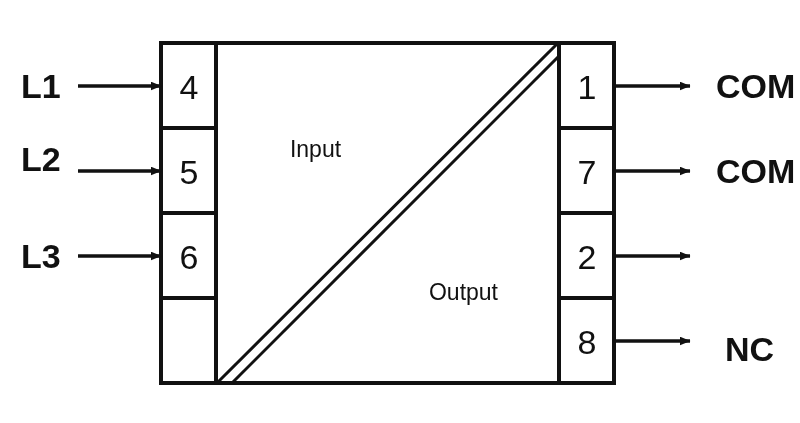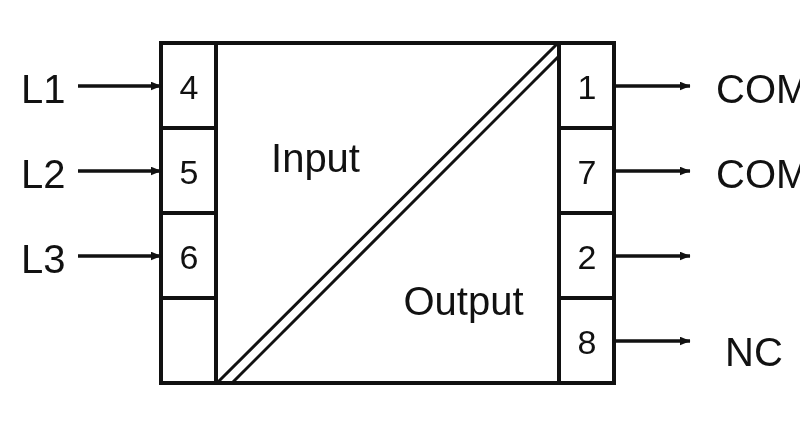--- a/index.html
+++ b/index.html
@@ -35,26 +35,27 @@
     line-height: 1;
   }
   
   .pin-num {
     font-size: 34px;
     text-align: center;
     width: 54px;
   }
   
   .region-cap {
-    font-size: 40px;
+    font-size: 23px;
     text-align: center;
   }
   
   .ext-lbl {
-    font-size: 40px;
+    font-size: 34px;
+    font-weight: bold;
   }
   .ext-left { text-align: left; }
   .ext-right { text-align: left; margin-left: 16px; }
 </style>
 </head>
 <body>
 
 <div id="stage">
 
   <svg viewBox="0 0 800 423" xmlns="http://www.w3.org/2000/svg">
@@ -99,20 +100,20 @@
   <div class="lbl pin-num" style="left:162px; top:155px;">5</div>
   <div class="lbl pin-num" style="left:162px; top:240px;">6</div>
   <div class="lbl pin-num" style="left:162px; top:325px;"></div>
 
   <div class="lbl pin-num" style="left:560px; top:70px;">1</div>
   <div class="lbl pin-num" style="left:560px; top:155px;">7</div>
   <div class="lbl pin-num" style="left:560px; top:240px;">2</div>
   <div class="lbl pin-num" style="left:560px; top:325px;">8</div>
 
   <div class="lbl ext-lbl ext-left" style="left:21px; top:69px;">L1</div>
-  <div class="lbl ext-lbl ext-left" style="left:21px; top:154px;">L2</div>
+  <div class="lbl ext-lbl ext-left" style="left:21px; top:142px;">L2</div>
   <div class="lbl ext-lbl ext-left" style="left:21px; top:239px;">L3</div>
 
   <div class="lbl ext-lbl ext-right" style="left:700px; top:69px;">COM</div>
   <div class="lbl ext-lbl ext-right" style="left:700px; top:154px;">COM</div>
   <div class="lbl ext-lbl ext-right" style="left:709px; top:332px;">NC</div>
 
 </div>
 
 </body></html>

